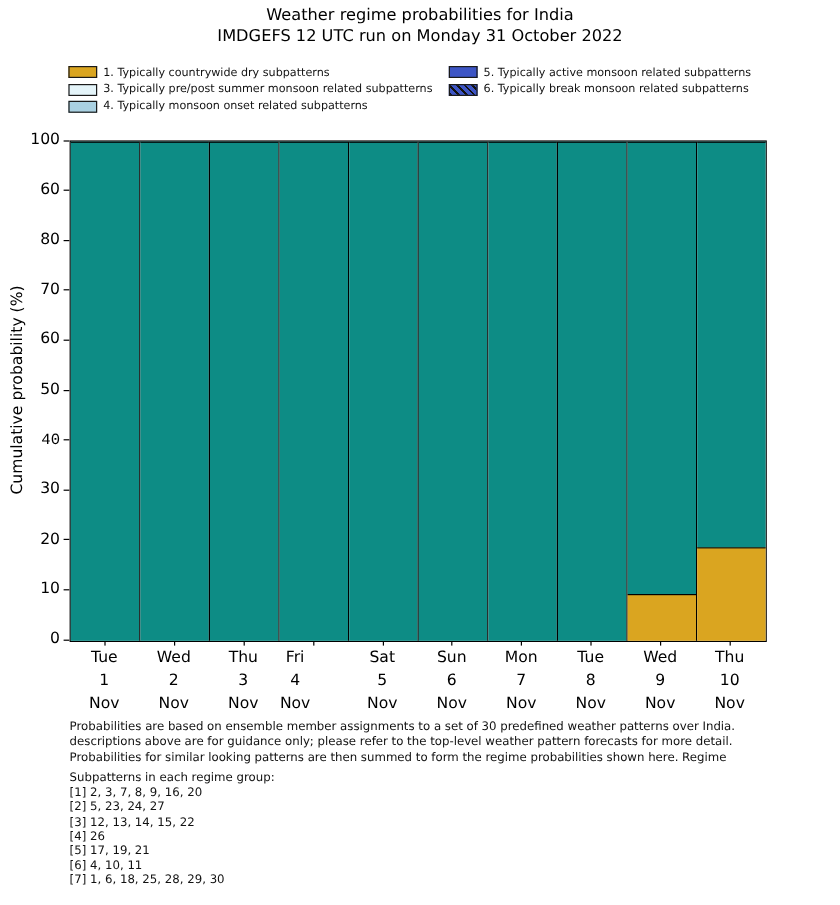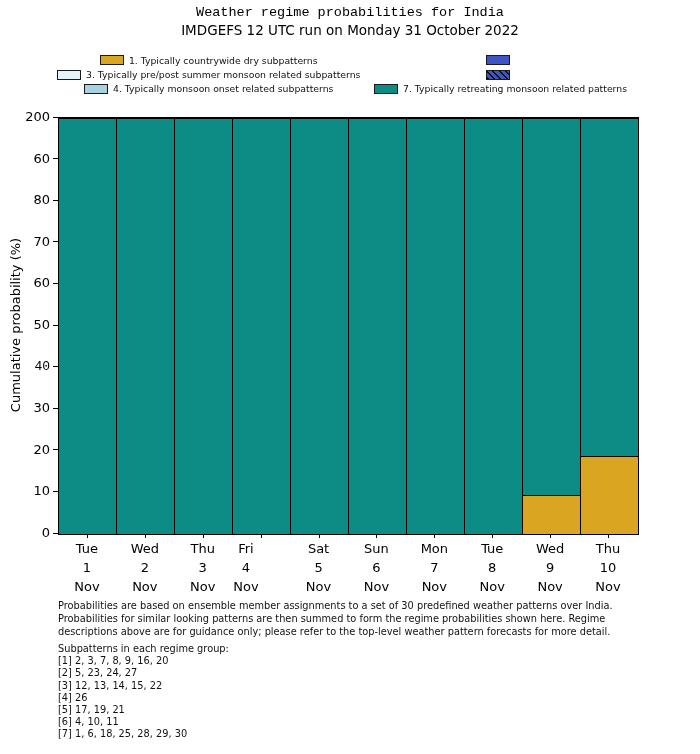--- a/index.html
+++ b/index.html
@@ -1,25 +1,25 @@
 <!DOCTYPE html>
 <html><head>
 <meta charset="utf-8">
 <style>
   html,body{margin:0;padding:0;background:#fff;}
   body{width:700px;height:754px;position:relative;overflow:hidden;
        font-family:"DejaVu Sans","Liberation Sans",sans-serif;color:#111;}
   .title{position:absolute;top:5px;left:0;width:700px;text-align:center;
-         font-size:13.5px;color:#000;font-family:Liberation Mono, monospace;}
+         font-size:13.5px;color:#000;}
   .subtitle{position:absolute;top:22px;left:0;width:700px;text-align:center;
          font-size:13.5px;color:#000;}
   .legend-col{position:absolute;top:53px;}
   .legend-col-1{left:57px;}
   .legend-col-2{left:374px;}
-  .legend-row{display:flex;align-items:center;height:14.4px;justify-content:center;}
+  .legend-row{display:flex;align-items:center;height:14.4px;}
   .swatch{width:22px;height:8px;border:1px solid #1a1a1a;margin-right:5px;flex:0 0 auto;}
   .legend-label{font-size:9.3px;white-space:nowrap;color:#111;}
   .plot{position:absolute;left:58px;top:117px;width:579px;height:416px;
         border:1px solid #000;box-sizing:content-box;background:#fff;}
   .bars{position:absolute;left:0;top:0;right:0;bottom:0;display:flex;}
   .bar{flex:1 1 0;position:relative;}
   .bar + .bar{border-left:1px solid #000;}
   .seg{position:absolute;left:0;right:0;box-sizing:border-box;border-top:1px solid #000;}
   .y-tick-label{position:absolute;width:36px;text-align:right;font-size:13px;color:#000;}
   .y-tick-mark{position:absolute;width:5px;height:1px;background:#000;}
@@ -46,27 +46,25 @@
       <div class="legend-label">3. Typically pre/post summer monsoon related subpatterns</div>
     </div>
     <div class="legend-row">
       <div class="swatch" style="background: rgb(169, 209, 226);"></div>
       <div class="legend-label">4. Typically monsoon onset related subpatterns</div>
     </div>
   </div>
 <div class="legend-col legend-col-2">
     <div class="legend-row">
       <div class="swatch" style="background: rgb(61, 85, 197);"></div>
+      <div class="legend-label">5. Typically active monsoon related subpatterns</div>
     </div>
     <div class="legend-row">
       <div class="swatch" style="background: repeating-linear-gradient(45deg, rgb(17, 17, 17) 0px, rgb(17, 17, 17) 1.6px, transparent 1.6px, transparent 4.5px) rgb(61, 85, 197);"></div>
-    </div>
-    <div class="legend-row">
-      <div class="swatch" style="background: rgb(13, 140, 133);"></div>
-      <div class="legend-label">7. Typically retreating monsoon related patterns</div>
+      <div class="legend-label">6. Typically break monsoon related subpatterns</div>
     </div>
   </div>
 
 <div class="ylabel">Cumulative probability (%)</div>
 
 <div id="yaxis">
     <div class="y-tick-label" style="left: 14px; top: 525px;">0</div>
     <div class="y-tick-mark" style="left: 53px; top: 532.5px;"></div>
     <div class="y-tick-label" style="left: 14px; top: 483.4px;">10</div>
     <div class="y-tick-mark" style="left: 53px; top: 490.9px;"></div>
@@ -79,21 +77,21 @@
     <div class="y-tick-label" style="left: 14px; top: 317px;">50</div>
     <div class="y-tick-mark" style="left: 53px; top: 324.5px;"></div>
     <div class="y-tick-label" style="left: 14px; top: 275.4px;">60</div>
     <div class="y-tick-mark" style="left: 53px; top: 282.9px;"></div>
     <div class="y-tick-label" style="left: 14px; top: 233.8px;">70</div>
     <div class="y-tick-mark" style="left: 53px; top: 241.3px;"></div>
     <div class="y-tick-label" style="left: 14px; top: 192.2px;">80</div>
     <div class="y-tick-mark" style="left: 53px; top: 199.7px;"></div>
     <div class="y-tick-label" style="left: 14px; top: 150.6px;">60</div>
     <div class="y-tick-mark" style="left: 53px; top: 158.1px;"></div>
-    <div class="y-tick-label" style="left: 14px; top: 109px;">200</div>
+    <div class="y-tick-label" style="left: 14px; top: 109px;">100</div>
     <div class="y-tick-mark" style="left: 53px; top: 116.5px;"></div>
   </div>
 <div id="xaxis">
     <div class="x-tick-mark" style="left: 86.95px; top: 534px;"></div>
     <div class="x-label" style="left: 58px; width: 57.9px; top: 539px;">
       <div>Tue</div>
       <div>1</div>
       <div>Nov</div>
     </div>
     <div class="x-tick-mark" style="left: 144.85px; top: 534px;"></div>
@@ -184,22 +182,22 @@
       </div>
       <div class="bar">
         <div class="seg" style="bottom: 0%; height: 18.8%; background: rgb(218, 165, 32);"></div>
         <div class="seg" style="bottom: 18.8%; height: 81.2%; background: rgb(13, 140, 133);"></div>
       </div>
     </div>
 </div>
 
 <div class="footer" id="footer">
     <div>Probabilities are based on ensemble member assignments to a set of 30 predefined weather patterns over India.</div>
+    <div>descriptions above are for guidance only; please refer to the top-level weather pattern forecasts for more detail.</div>
     <div>Probabilities for similar looking patterns are then summed to form the regime probabilities shown here. Regime</div>
-    <div>descriptions above are for guidance only; please refer to the top-level weather pattern forecasts for more detail.</div>
   </div>
 
 <div class="subpatterns">
   <div>Subpatterns in each regime group:</div>
   <div id="subpat-lines">
       <div>[1] 2, 3, 7, 8, 9, 16, 20</div>
       <div>[2] 5, 23, 24, 27</div>
       <div>[3] 12, 13, 14, 15, 22</div>
       <div>[4] 26</div>
       <div>[5] 17, 19, 21</div>

